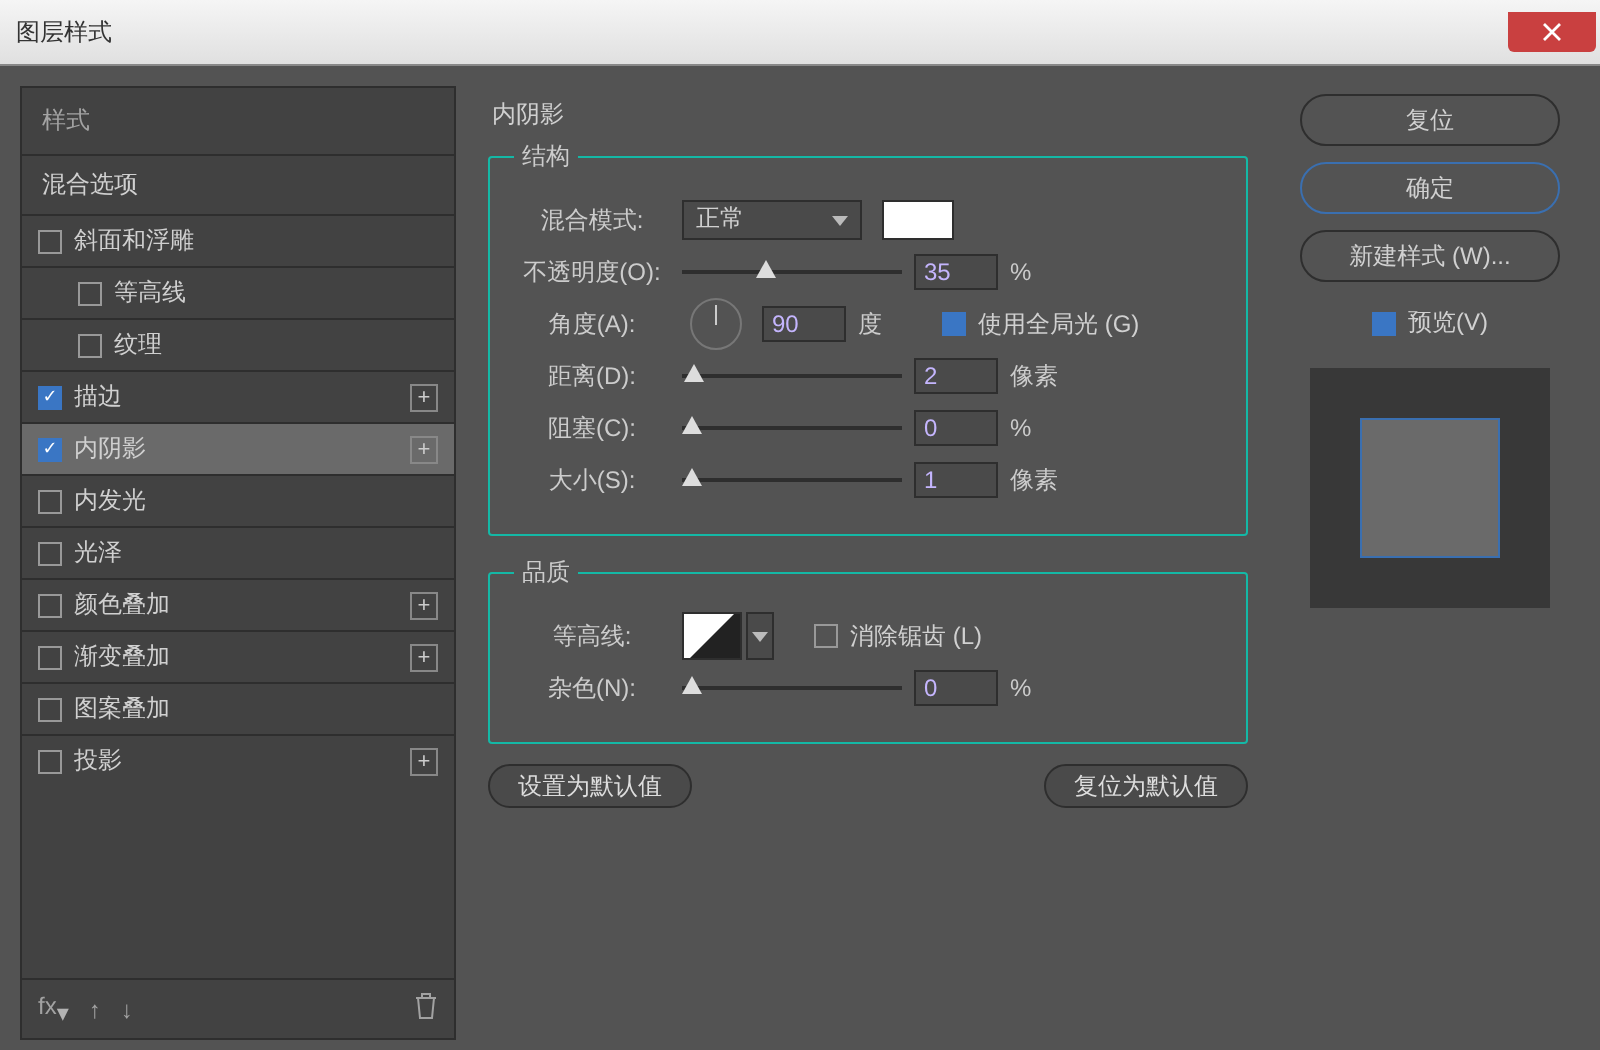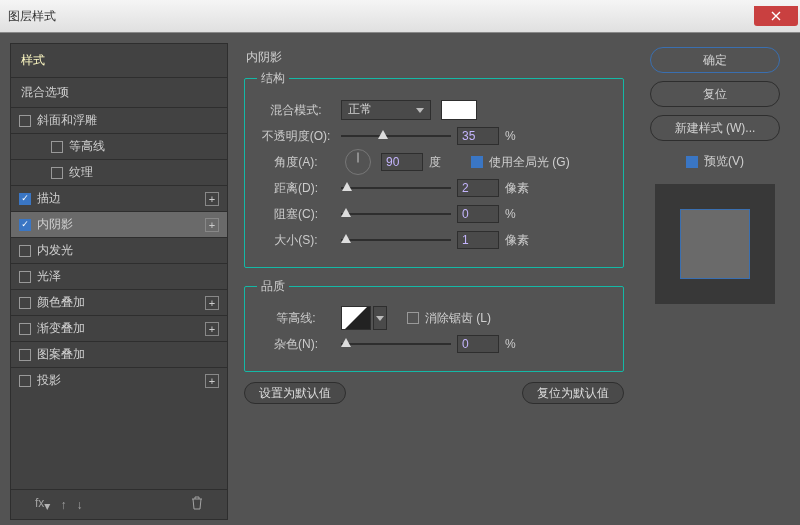--- a/index.html
+++ b/index.html
@@ -3,30 +3,30 @@
 <meta charset="utf-8">
 <style>
 *{box-sizing:border-box;margin:0;padding:0;font-family:"Microsoft YaHei",sans-serif;font-size:12px;color:#d0d0d0}
 body{background:#535353;width:800px;height:525px;overflow:hidden}
 .titlebar{height:33px;background:linear-gradient(#f5f5f5,#e0e0e0);display:flex;align-items:center;justify-content:space-between;border-bottom:1px solid #888}
 .titlebar .title{color:#333;padding-left:8px;font-size:12px}
 .close-btn{width:44px;height:20px;background:#c94040;display:flex;align-items:center;justify-content:center;color:#fff;margin-right:2px;border-radius:0 0 3px 3px}
 .close-btn svg{width:10px;height:10px}
 .body{display:flex;height:497px;padding:10px;gap:6px}
 .left{width:218px;background:#424242;display:flex;flex-direction:column;border:1px solid #2e2e2e}
-.left-head{padding:8px 10px;color:#fef9c3}
+.left-head{padding:8px 10px;color:#a3a3a3}
 .left-sub{padding:6px 10px;border-top:1px solid #2e2e2e}
 .row{display:flex;align-items:center;height:26px;padding:0 8px 0 8px;border-top:1px solid #2e2e2e;gap:6px;position:relative}
-.row.indent{padding-left:40px}
+.row.indent{padding-left:28px}
 .row.selected{background:#6a6a6a}
 .row .cb{width:12px;height:12px;border:1px solid #999;display:inline-flex;align-items:center;justify-content:center;background:#424242}
 .row .cb.checked{background:#3a76c4;border-color:#3a76c4}
 .row .cb.checked::after{content:"✓";color:#fff;font-size:9px;line-height:1}
 .row .plus{position:absolute;right:8px;width:14px;height:14px;border:1px solid #888;display:flex;align-items:center;justify-content:center;font-size:11px;color:#ccc}
-.left-foot{margin-top:auto;height:30px;display:flex;align-items:center;gap:10px;padding:0 24px;border-top:1px solid #2e2e2e}
+.left-foot{margin-top:auto;height:30px;display:flex;align-items:center;gap:10px;padding:0 8px;border-top:1px solid #2e2e2e}
 .left-foot .ic{color:#bbb;opacity:.8}
 .left-foot .trash{margin-left:auto}
 .center{flex:1;padding:4px 10px}
 .panel-title{color:#d0d0d0;margin:2px 0 4px 2px}
 fieldset{border:1px solid #14b8a6;border-radius:2px;padding:10px 12px 14px;margin-bottom:10px}
 legend{padding:0 4px;color:#ccc}
 .frow{display:flex;align-items:center;height:26px;gap:6px}
 .frow label{width:78px;text-align:center;color:#ccc}
 .sel{width:90px;height:20px;background:#4a4a4a;border:1px solid #2e2e2e;display:flex;align-items:flex-start;padding:0 6px;position:relative}
 .sel::after{content:"";position:absolute;right:6px;top:7px;border-left:4px solid transparent;border-right:4px solid transparent;border-top:5px solid #bbb}
@@ -219,22 +219,22 @@
       </div>
     </fieldset>
 
     <div class="btnrow">
       <div class="btn">设置为默认值</div>
       <div class="btn">复位为默认值</div>
     </div>
   </div>
 
   <div class="right">
+    <div class="rbtn">复位</div>
     <div class="rbtn primary">确定</div>
-    <div class="rbtn">复位</div>
     <div class="rbtn">新建样式 (W)...</div>
     <div class="preview-cb">
       <span class="cb checked" style="width:12px;height:12px;border:1px solid #3a76c4;background:#3a76c4;display:inline-flex;align-items:center;justify-content:center"></span>
       <span>预览(V)</span>
     </div>
     <div class="preview-box">
       <div class="preview-inner"></div>
     </div>
   </div>
 </div>

